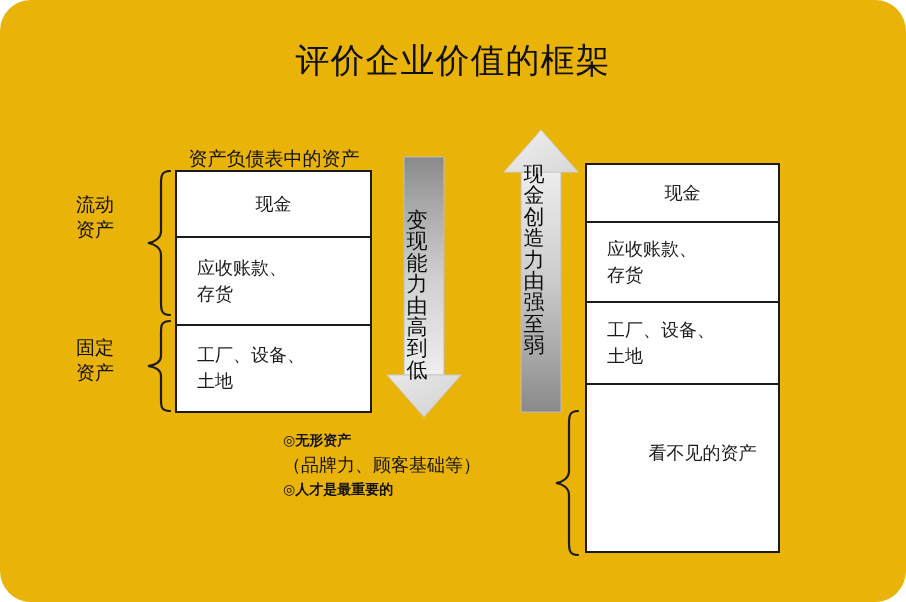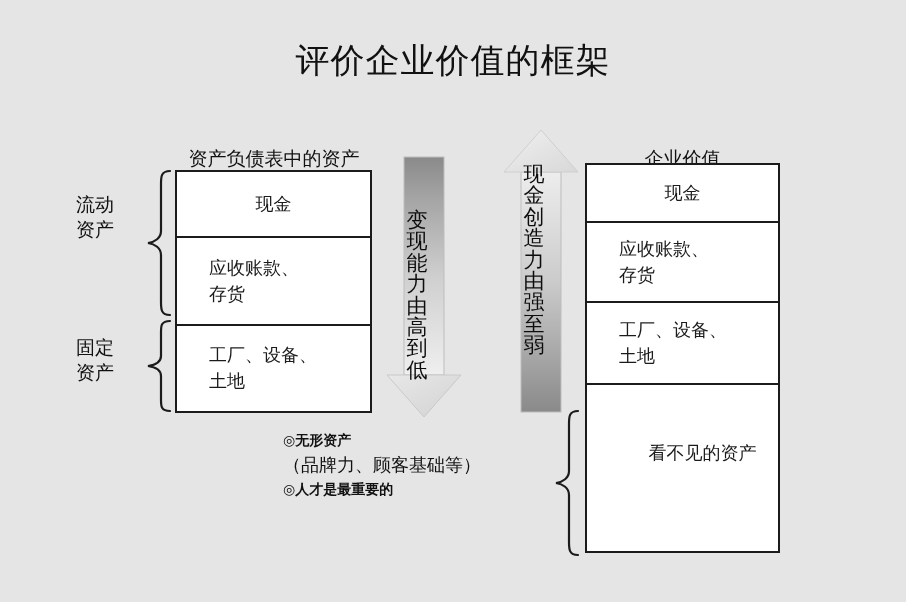--- a/index.html
+++ b/index.html
@@ -8,22 +8,23 @@
     background: #ffffff;
   }
   body {
     font-family: "DejaVu Sans", "Liberation Sans", sans-serif;
     color: #1a1a1a;
   }
   #canvas {
     position: relative;
     width: 906px;
     height: 602px;
-    background: #e5e5e5;
+    background: #eab308;
     overflow: hidden;
+    border-radius: 31px;
   }
 
   
   .title {
     position: absolute;
     left: 0;
     top: 38px;
     width: 906px;
     text-align: center;
     font-size: 34px;
@@ -67,21 +68,21 @@
   }
   .row:last-child { border-bottom: none; }
   .row-text {
     font-size: 18px;
     line-height: 1.42;
     color: #1b1b1b;
     text-align: center;
     white-space: pre-line;
     padding: 0 6px;
   }
-  .row-text.left-align { text-align: left; width: 100%; padding-left: 32px; }
+  .row-text.left-align { text-align: left; width: 100%; padding-left: 20px; }
 
   
   #box-left  .row:nth-child(1) { height: 66px; }
   #box-left  .row:nth-child(2) { height: 88px; }
   #box-left  .row:nth-child(3) { height: 84px; }
 
   
   #box-right .row:nth-child(1) { height: 58px; }
   #box-right .row:nth-child(2) { height: 80px; }
   #box-right .row:nth-child(3) { height: 82px; }
@@ -141,21 +142,20 @@
   .note-line.sub { font-size: 18px; }
 </style>
 </head>
 <body>
 
 <div id="canvas">
 
   <div class="title">评价企业价值的框架</div>
 
   <div class="col-header" id="header-left">资产负债表中的资产</div>
-  <div class="col-header" id="header-right">企业价值</div>
 
   <div class="side-label" id="label-current">流动
 资产</div>
   <div class="side-label" id="label-fixed">固定
 资产</div>
 
   <div class="brace" id="brace-current">
     <svg width="34" height="150" viewBox="0 0 34 150">
       <path d="M30 3 C21 3 21 9 21 16 L21 63 C21 70 15 74 8 75 C15 76 21 80 21 87 L21 134 C21 141 21 147 30 147" fill="none" stroke="#1b1b1b" stroke-width="2.2" stroke-linecap="round"></path>
     </svg>

